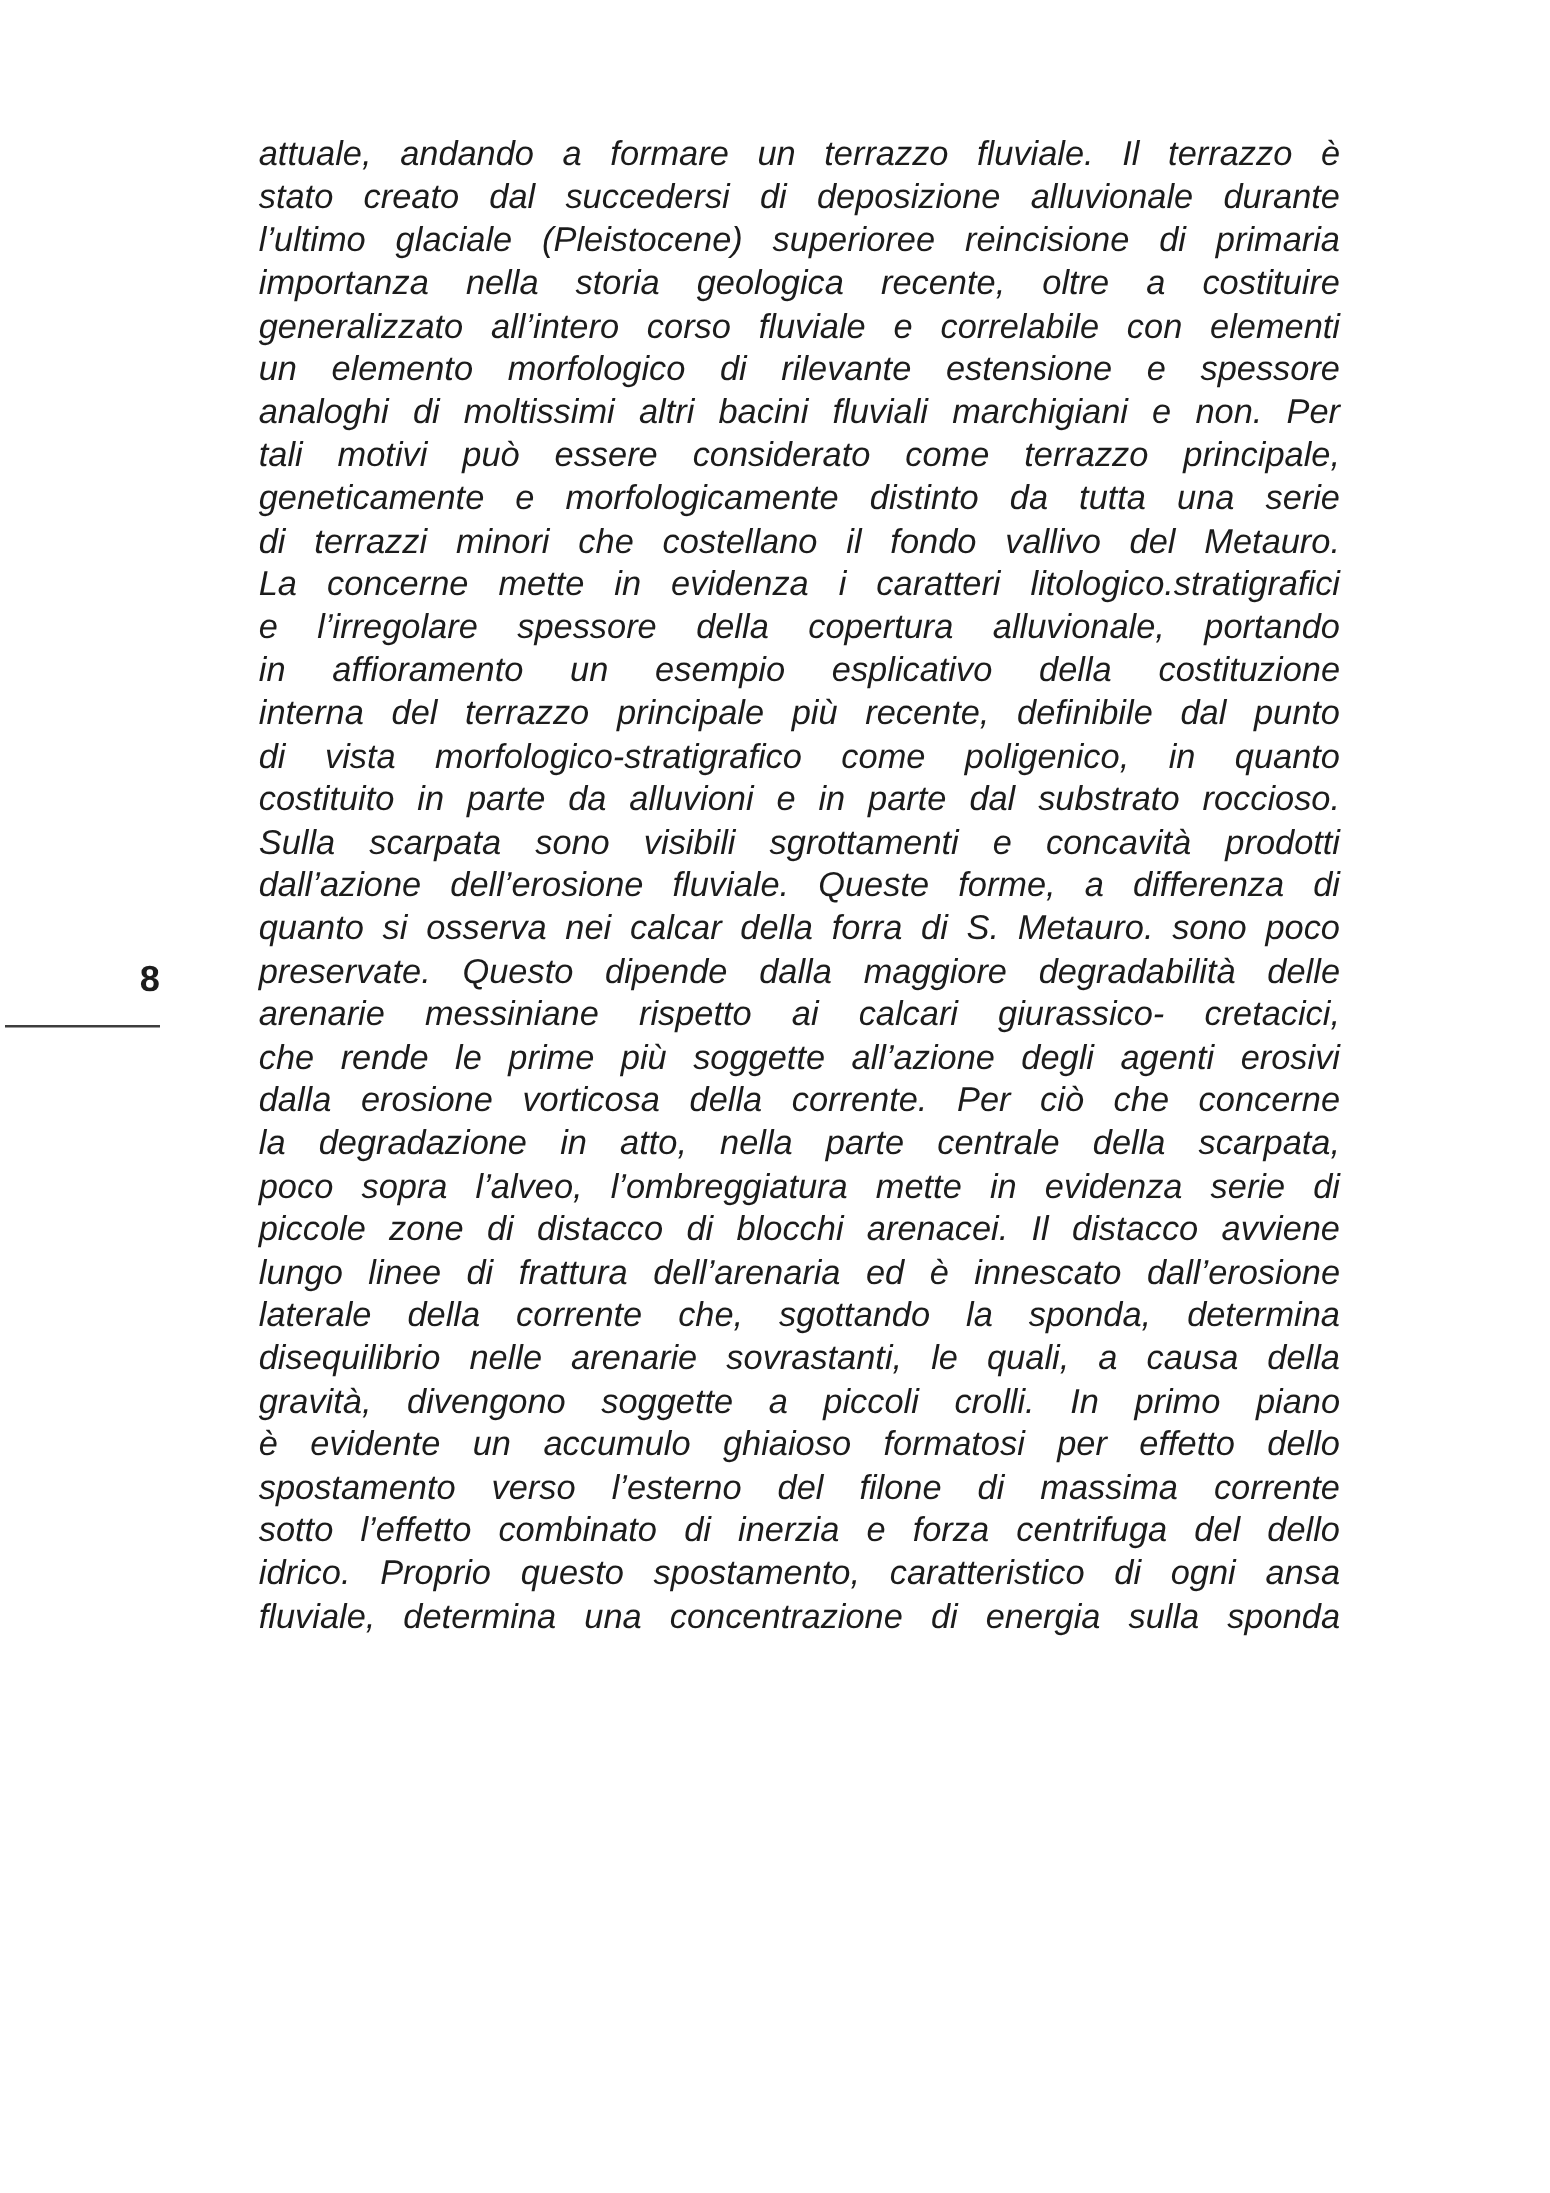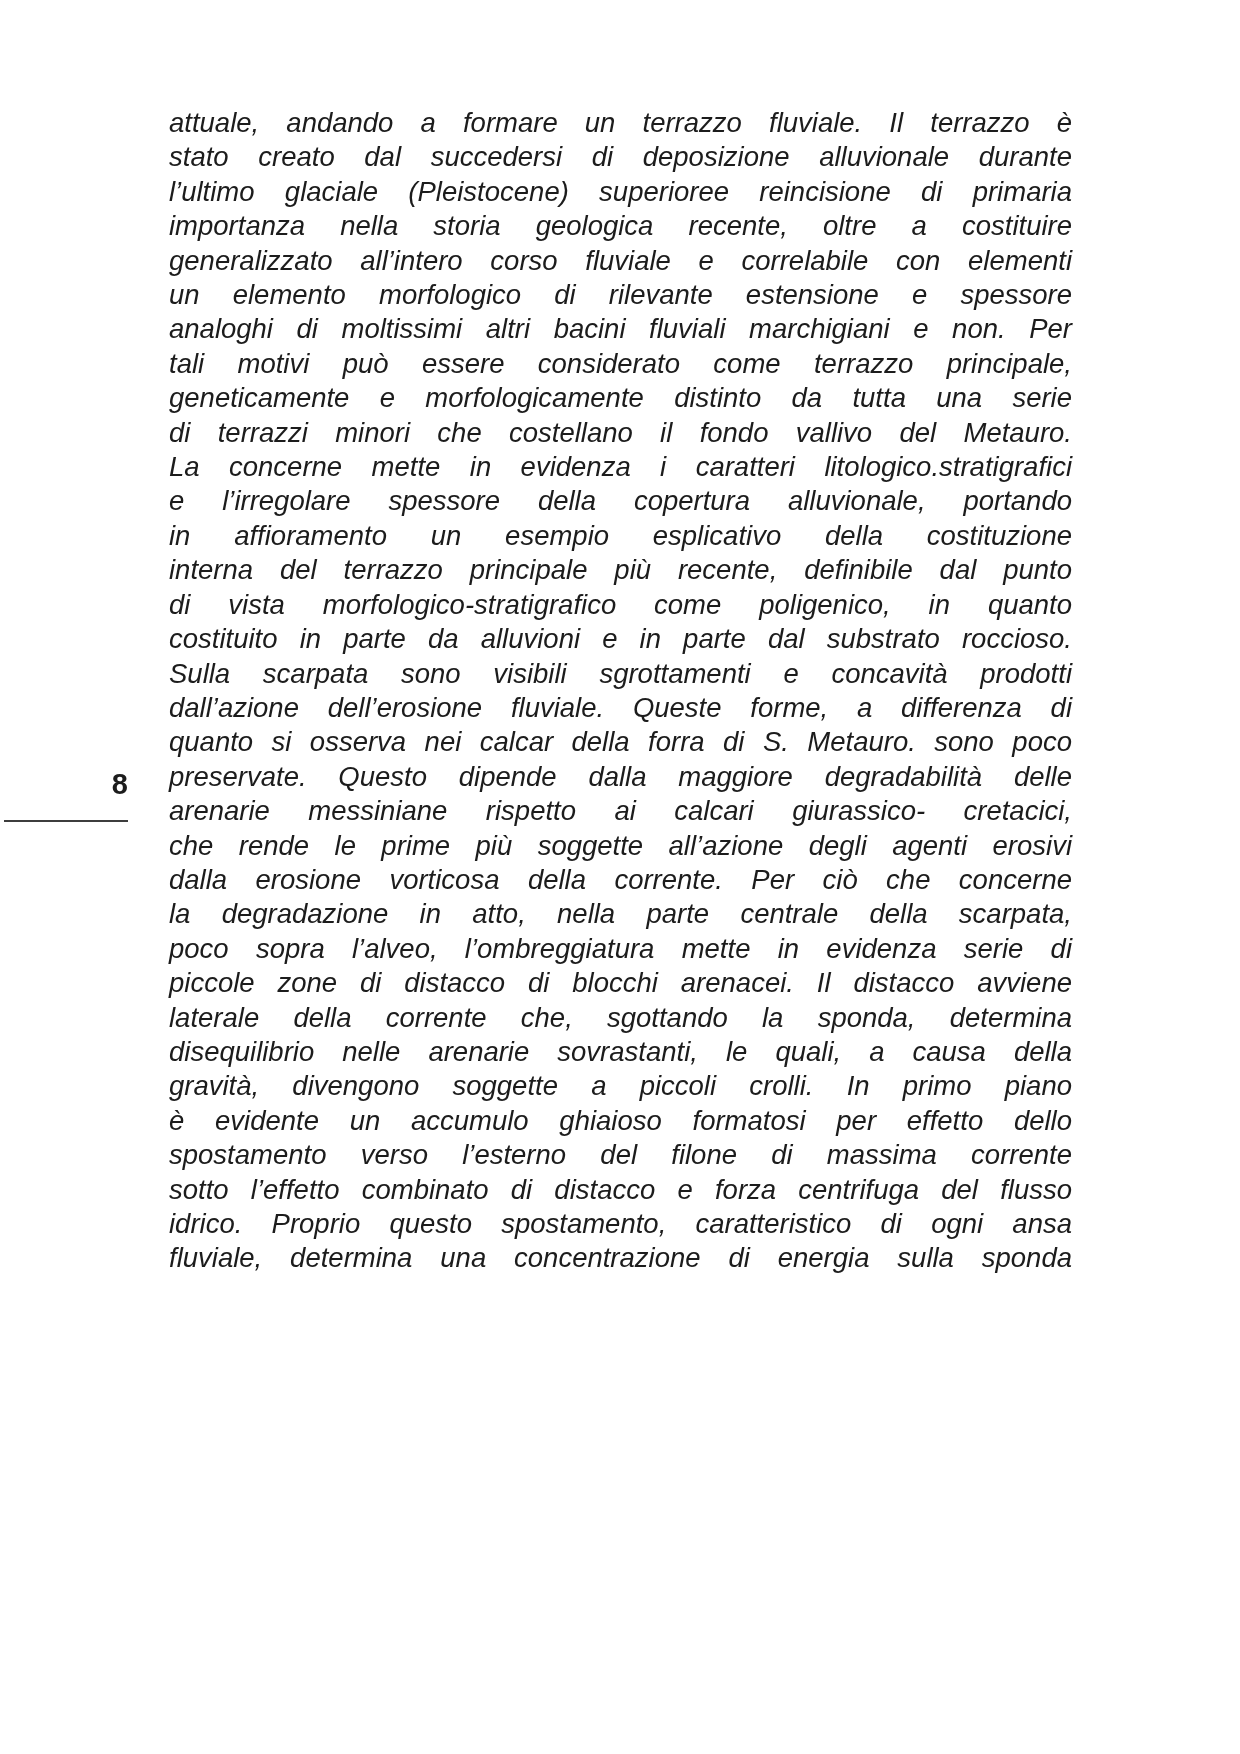--- a/index.html
+++ b/index.html
@@ -24,20 +24,21 @@
     font-size: 27.5px;
     line-height: 34.4px;
     color: #1c1c1c;
     -webkit-font-smoothing: antialiased;
   }
   .text-line {
     text-align: justify;
     text-align-last: justify;
     white-space: normal;
     overflow: visible;
+    margin-left: 38px;
   }
   .page-number {
     position: absolute;
     left: 96px;
     top: 768px;
     width: 32px;
     text-align: right;
     font-weight: bold;
     font-style: normal;
     font-size: 29px;
@@ -79,22 +80,23 @@
       <div class="text-line">Sulla scarpata sono visibili sgrottamenti e concavità prodotti</div>
       <div class="text-line">dall’azione dell’erosione fluviale. Queste forme, a differenza di</div>
       <div class="text-line">quanto si osserva nei calcar della forra di S. Metauro. sono poco</div>
       <div class="text-line">preservate. Questo dipende dalla maggiore degradabilità delle</div>
       <div class="text-line">arenarie messiniane rispetto ai calcari giurassico- cretacici,</div>
       <div class="text-line">che rende le prime più soggette all’azione degli agenti erosivi</div>
       <div class="text-line">dalla erosione vorticosa della corrente. Per ciò che concerne</div>
       <div class="text-line">la degradazione in atto, nella parte centrale della scarpata,</div>
       <div class="text-line">poco sopra l’alveo, l’ombreggiatura mette in evidenza serie di</div>
       <div class="text-line">piccole zone di distacco di blocchi arenacei. Il distacco avviene</div>
+      <div class="text-line">lungo linee di frattura dell’arenaria ed è innescato dall’erosione</div>
       <div class="text-line">laterale della corrente che, sgottando la sponda, determina</div>
       <div class="text-line">disequilibrio nelle arenarie sovrastanti, le quali, a causa della</div>
       <div class="text-line">gravità, divengono soggette a piccoli crolli. In primo piano</div>
       <div class="text-line">è evidente un accumulo ghiaioso formatosi per effetto dello</div>
       <div class="text-line">spostamento verso l’esterno del filone di massima corrente</div>
-      <div class="text-line">sotto l’effetto combinato di distacco e forza centrifuga del flusso</div>
+      <div class="text-line">sotto l’effetto combinato di inerzia e forza centrifuga del dello</div>
       <div class="text-line">idrico. Proprio questo spostamento, caratteristico di ogni ansa</div>
       <div class="text-line">fluviale, determina una concentrazione di energia sulla sponda</div>
     </div>
 </div>
 
 </body></html>

